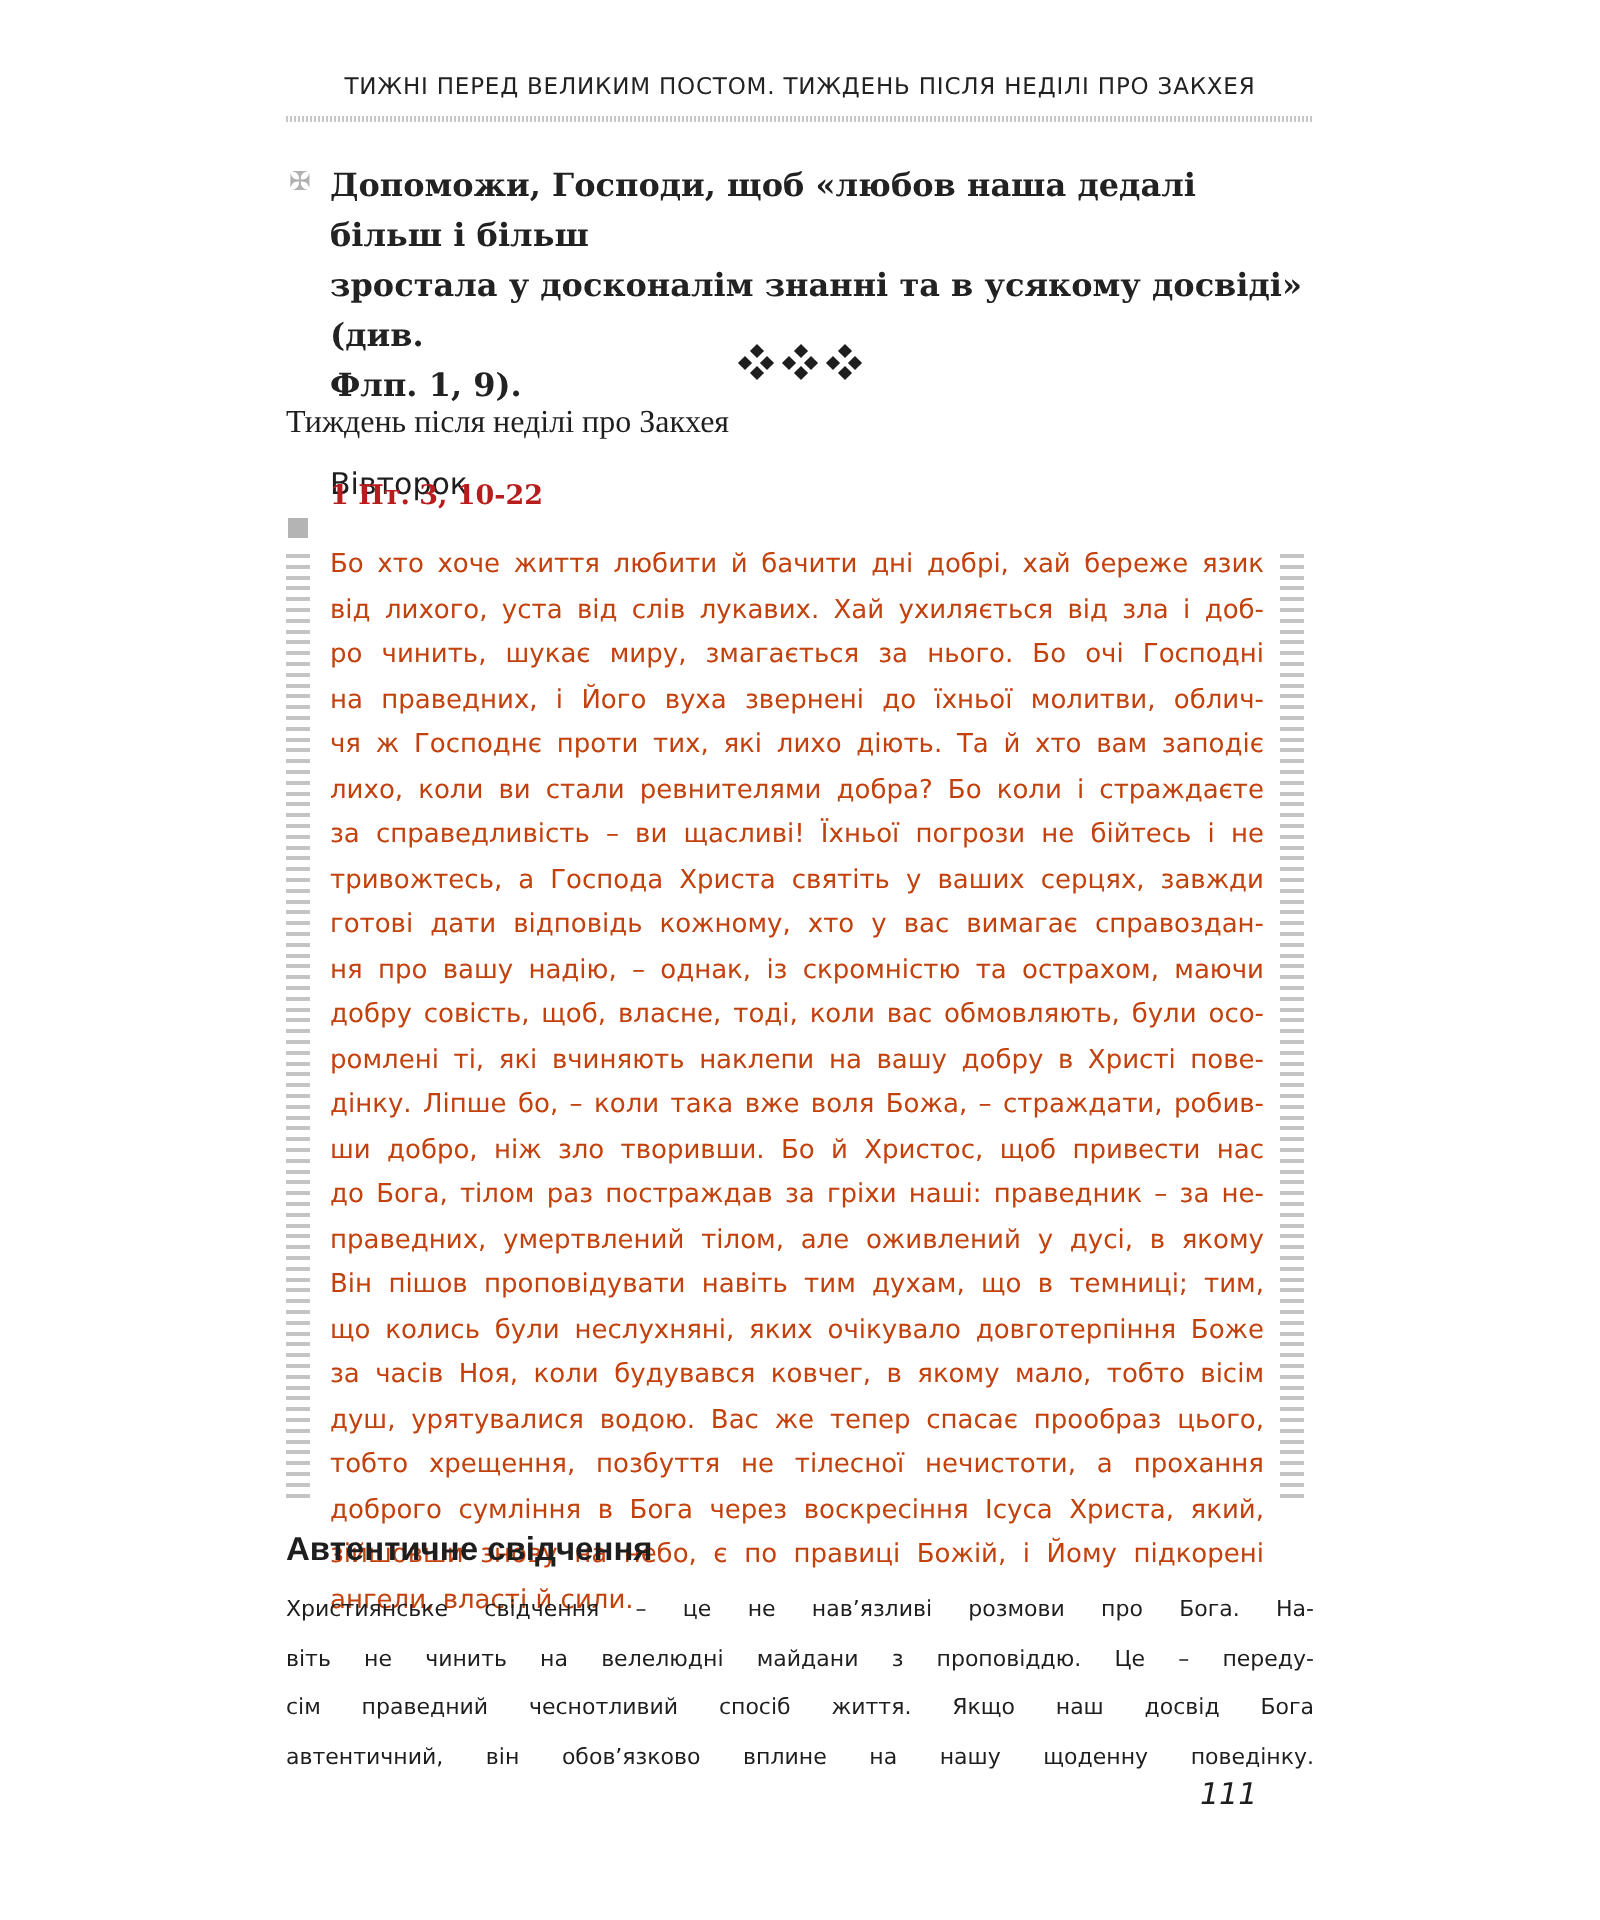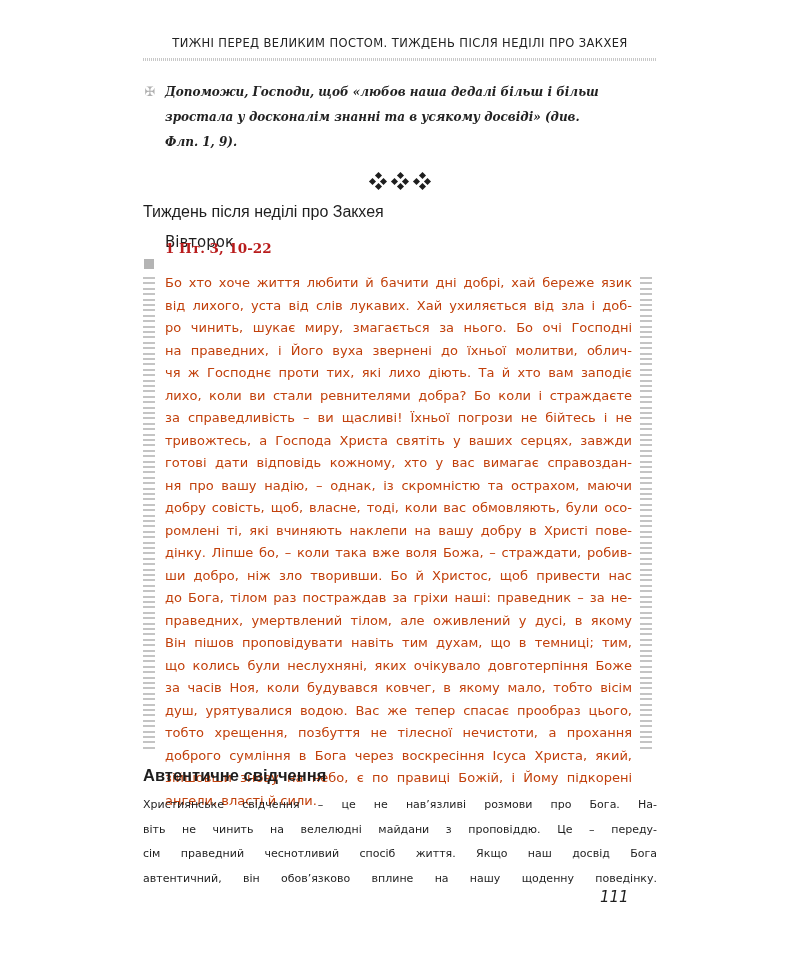--- a/index.html
+++ b/index.html
@@ -11,43 +11,43 @@
     text-align: center; font-family: "DejaVu Sans", sans-serif;
     font-size: 11.5px; letter-spacing: 0.4px; color: #222;
   }
   .head-rule {
     position: absolute; left: 143px; top: 58px; width: 514px; height: 3px;
     background: repeating-linear-gradient(90deg, #c8c8c8 0 1px, #ffffff 1px 2px);
   }
 
   .prayer {
     position: absolute; left: 165px; top: 80px; width: 494px;
-    font-family: "DejaVu Serif", serif; font-style: italic; font-weight: bold;
-    font-size: 12px; line-height: 25px; color: #222;
+    font-family: "DejaVu Serif", serif; font-weight: bold;
+    font-size: 16px; line-height: 25px; color: #222;
   }
   .cross-icon {
     position: absolute; left: 143px; top: 85px; width: 14px; height: 14px;
     color: #b0b0b0; font-size: 13px; line-height: 14px; text-align: center;
     font-family: "DejaVu Sans", sans-serif;
   }
 
   .ornament {
     position: absolute; left: 370px; top: 172px; width: 60px; height: 18px;
     display: flex; justify-content: space-between; align-items: center;
   }
   .orn { width: 16px; height: 16px; position: relative; }
   .orn i { position: absolute; width: 5px; height: 5px; background: #1e1e1e; transform: rotate(45deg); }
   .orn i:nth-child(1) { left: 5.5px; top: 0; }
   .orn i:nth-child(2) { left: 0; top: 5.5px; }
   .orn i:nth-child(3) { left: 11px; top: 5.5px; }
   .orn i:nth-child(4) { left: 5.5px; top: 11px; }
 
   .week-title {
     position: absolute; left: 143px; top: 203px;
-    font-family: Liberation Sans, sans-serif; font-size: 16px; color: #1e1e1e;
+    font-family: Liberation Serif, serif; font-size: 16px; color: #1e1e1e;
   }
   .day-title {
     position: absolute; left: 165px; top: 233px;
     font-family: "DejaVu Sans", sans-serif; font-size: 15px; color: #1e1e1e;
   }
   .square-bullet {
     position: absolute; left: 144px; top: 259px; width: 10px; height: 10px; background: #b4b4b4;
   }
   .reference {
     position: absolute; left: 165px; top: 240px;

